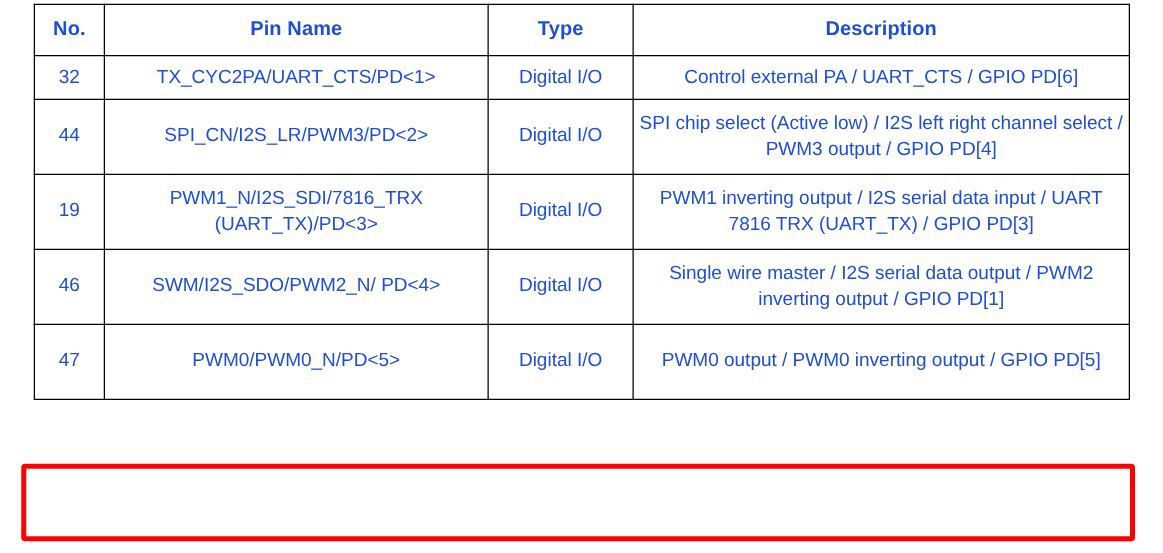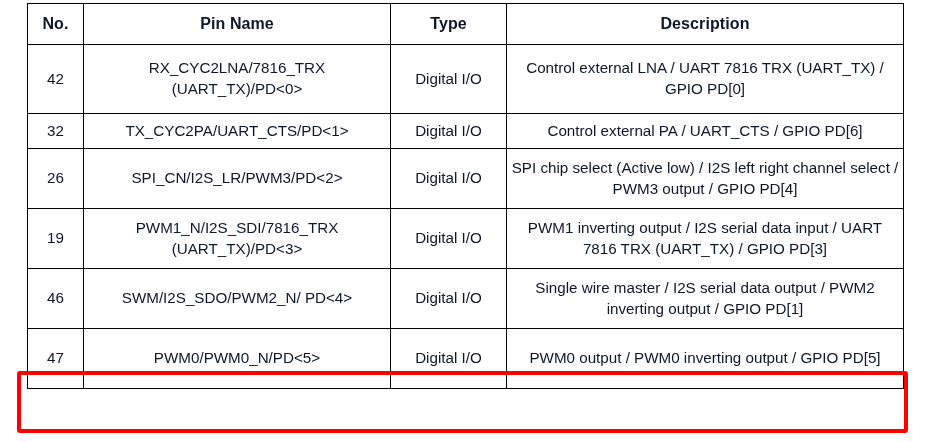--- a/index.html
+++ b/index.html
@@ -36,21 +36,21 @@
     background: #ffffff;
   }
 
   #pin-table td, #pin-table th {
     border: 1.6px solid #000000;
     text-align: center;
     vertical-align: middle;
     padding: 2px 4px;
     font-size: 15.2px;
     line-height: 1.35;
-    color: #0f172a;
+    color: #1d4ed8;
   }
 
   #pin-table thead th {
     font-weight: bold;
     font-size: 16px;
     letter-spacing: 0.1px;
   }
 
   
   .col-no    { width: 56px; }
@@ -97,34 +97,28 @@
     </colgroup>
     <thead>
       <tr class="r-head">
         <th>No.</th>
         <th>Pin Name</th>
         <th>Type</th>
         <th>Description</th>
       </tr>
     </thead>
     <tbody>
-      <tr class="r-tall">
-        <td class="cell-no">42</td>
-        <td class="cell-pin">RX_CYC2LNA/7816_TRX (UART_TX)/PD&lt;0&gt;</td>
-        <td class="cell-type">Digital I/O</td>
-        <td class="cell-desc">Control external LNA / UART 7816 TRX (UART_TX) / GPIO PD[0]</td>
-      </tr>
       <tr class="r-short">
         <td class="cell-no">32</td>
         <td class="cell-pin nowrap">TX_CYC2PA/UART_CTS/PD&lt;1&gt;</td>
         <td class="cell-type">Digital I/O</td>
         <td class="cell-desc nowrap">Control external PA / UART_CTS / GPIO PD[6]</td>
       </tr>
       <tr class="r-mid">
-        <td class="cell-no">26</td>
+        <td class="cell-no">44</td>
         <td class="cell-pin nowrap">SPI_CN/I2S_LR/PWM3/PD&lt;2&gt;</td>
         <td class="cell-type">Digital I/O</td>
         <td class="cell-desc">SPI chip select (Active low) / I2S left right channel select / PWM3 output / GPIO PD[4]</td>
       </tr>
       <tr class="r-mid">
         <td class="cell-no">19</td>
         <td class="cell-pin">PWM1_N/I2S_SDI/7816_TRX (UART_TX)/PD&lt;3&gt;</td>
         <td class="cell-type">Digital I/O</td>
         <td class="cell-desc">PWM1 inverting output / I2S serial data input / UART 7816 TRX (UART_TX) / GPIO PD[3]</td>
       </tr>

